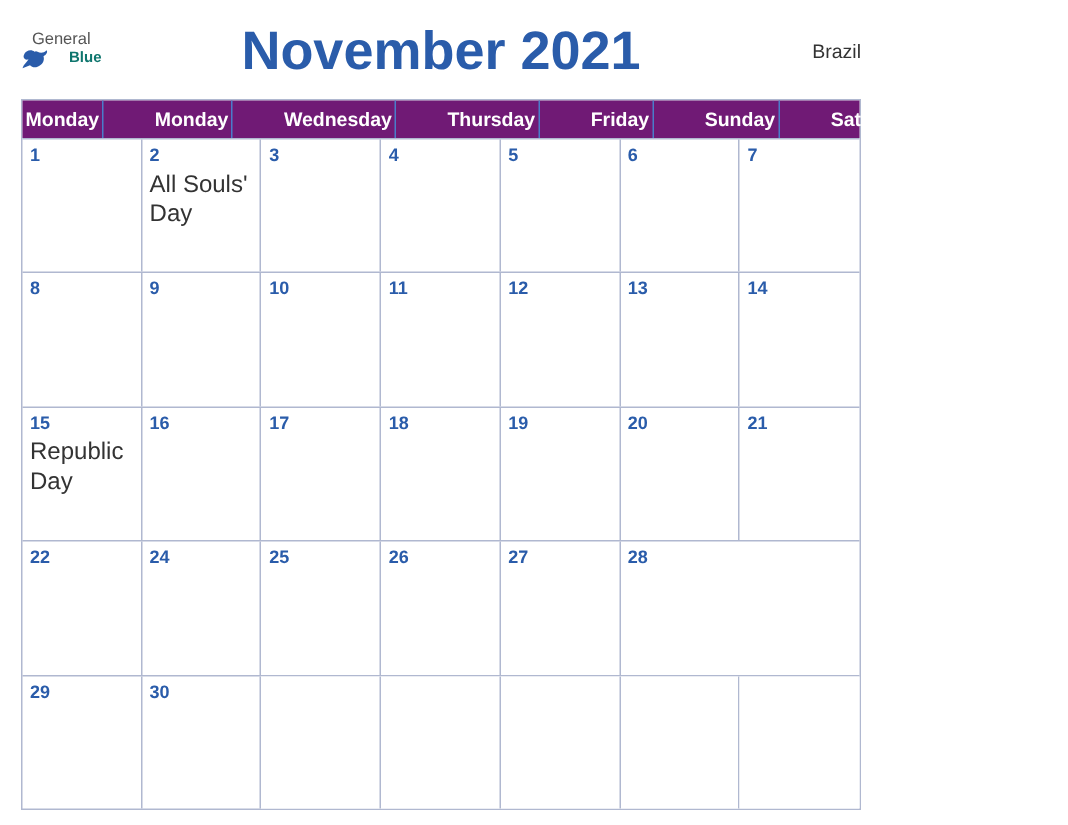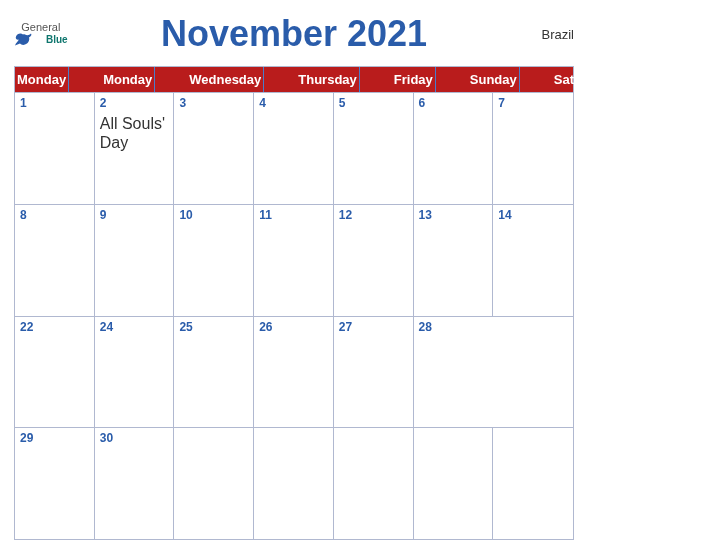--- a/index.html
+++ b/index.html
@@ -68,21 +68,21 @@
     }
     .calendar {
       flex: 1;
       display: flex;
       flex-direction: column;
       border: 1px solid #b0b8d0;
     }
     .col-headers {
       display: grid;
       grid-template-columns: repeat(7, 1fr);
-      background: #b91c1c;
+      background: #701a75;
       gap: 32px;
     }
     .col-header {
       color: #fff;
       font-size: 13px;
       font-weight: bold;
       text-align: center;
       padding: 5px 2px;
       border-right: 1px solid #4a7cca;
     }
@@ -197,20 +197,44 @@
           </div>
           <div class="day-cell">
             <span class="day-number">13</span>
           </div>
           <div class="day-cell">
             <span class="day-number">14</span>
           </div>
         </div>
         <div class="week-row">
           <div class="day-cell">
+            <span class="day-number">15</span>
+            <span class="day-event">Republic Day</span>
+          </div>
+          <div class="day-cell">
+            <span class="day-number">16</span>
+          </div>
+          <div class="day-cell">
+            <span class="day-number">17</span>
+          </div>
+          <div class="day-cell">
+            <span class="day-number">18</span>
+          </div>
+          <div class="day-cell">
+            <span class="day-number">19</span>
+          </div>
+          <div class="day-cell">
+            <span class="day-number">20</span>
+          </div>
+          <div class="day-cell">
+            <span class="day-number">21</span>
+          </div>
+        </div>
+        <div class="week-row">
+          <div class="day-cell">
             <span class="day-number">22</span>
           </div>
           <div class="day-cell">
             <span class="day-number">24</span>
           </div>
           <div class="day-cell">
             <span class="day-number">25</span>
           </div>
           <div class="day-cell">
             <span class="day-number">26</span>

